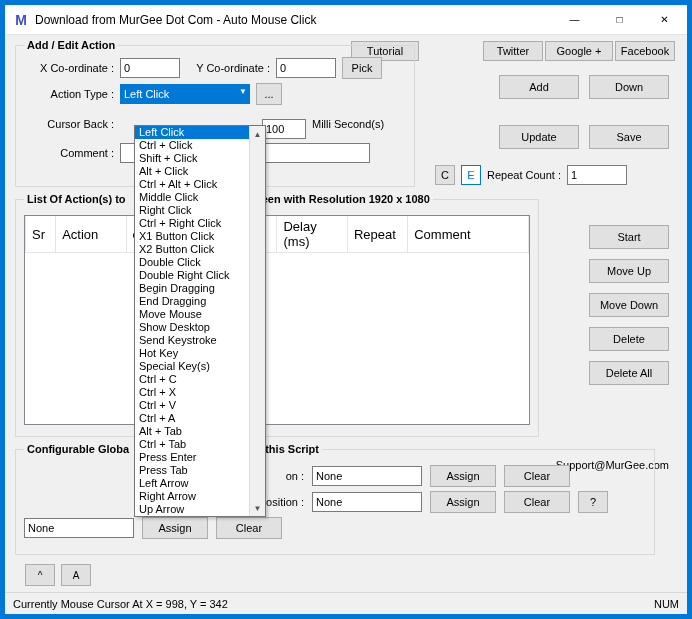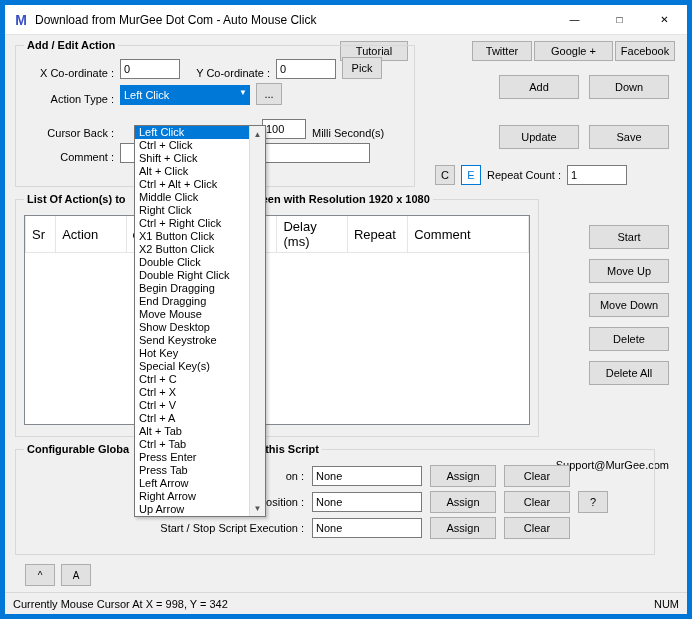--- a/index.html
+++ b/index.html
@@ -55,21 +55,21 @@
     border: 1px solid #d8d8d8;
     margin: 0 0 6px 0;
     padding: 6px 8px 8px 8px;
     position: relative;
   }
   fieldset.group > legend {
     font-size: 11px;
     padding: 0 3px;
     font-weight: bold;
   }
-  .row { display: flex; align-items: flex-end; margin-bottom: 4px; gap: 6px; }
+  .row { display: flex; align-items: center; margin-bottom: 4px; gap: 6px; }
   label.lbl { text-align: right; display: inline-block; }
   input.txt, select.sel {
     border: 1px solid #7a7a7a;
     height: 20px;
     font-size: 11px;
     padding: 1px 3px;
     background: #fff;
   }
   .btn {
     background: #e1e1e1;
@@ -199,21 +199,21 @@
       <div class="win-btn close-btn">✕</div>
     </div>
   </div>
 
   <div class="client">
 
     <div class="top-right-btns">
       <button class="btn" style="width:68px">Tutorial</button>
       <span style="width:60px"></span>
       <button class="btn" style="width:60px">Twitter</button>
-      <button class="btn" style="width:79px">Google +</button>
+      <button class="btn" style="width:68px">Google +</button>
       <button class="btn" style="width:60px">Facebook</button>
     </div>
 
     <fieldset class="group" style="width:400px; height:148px;">
       <legend>Add / Edit Action</legend>
 
       <div class="row">
         <label class="lbl" style="width:90px">X Co-ordinate :</label>
         <input class="txt" style="width: 60px;" value="0">
         <label class="lbl" style="width:84px">Y Co-ordinate :</label>
@@ -312,21 +312,20 @@
           <button class="btn" style="width:66px">Clear</button>
         </div>
         <div class="hotkey-row">
           <label class="lbl">Get Mouse Cursor Position :</label>
           <input class="txt" value="None" style="">
           <button class="btn" style="width:66px">Assign</button>
           <button class="btn" style="width:66px">Clear</button>
           <button class="btn" style="width:30px">?</button>
         </div>
         <div class="hotkey-row">
-          <label class="lbl">Start / Stop Script Execution :</label>
           <input class="txt" value="None" style="">
           <button class="btn" style="width:66px">Assign</button>
           <button class="btn" style="width:66px">Clear</button>
         </div>
       </div>
     </fieldset>
 
     <div style="position:absolute; left:20px; bottom:6px; display:flex; gap:6px;">
       <span class="caret-box">^</span>
       <span class="caret-box">A</span>

